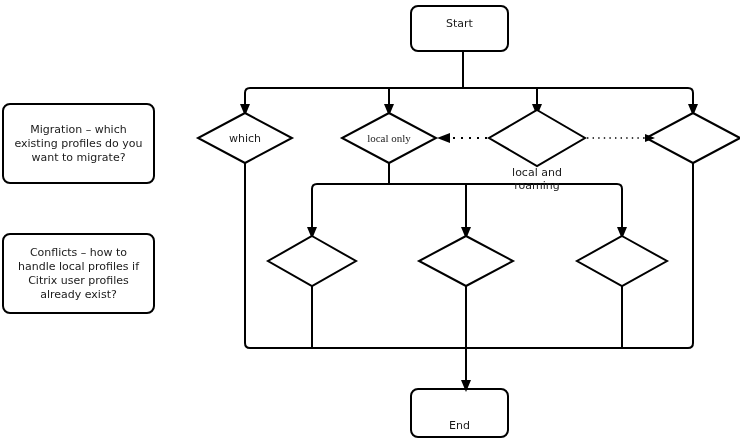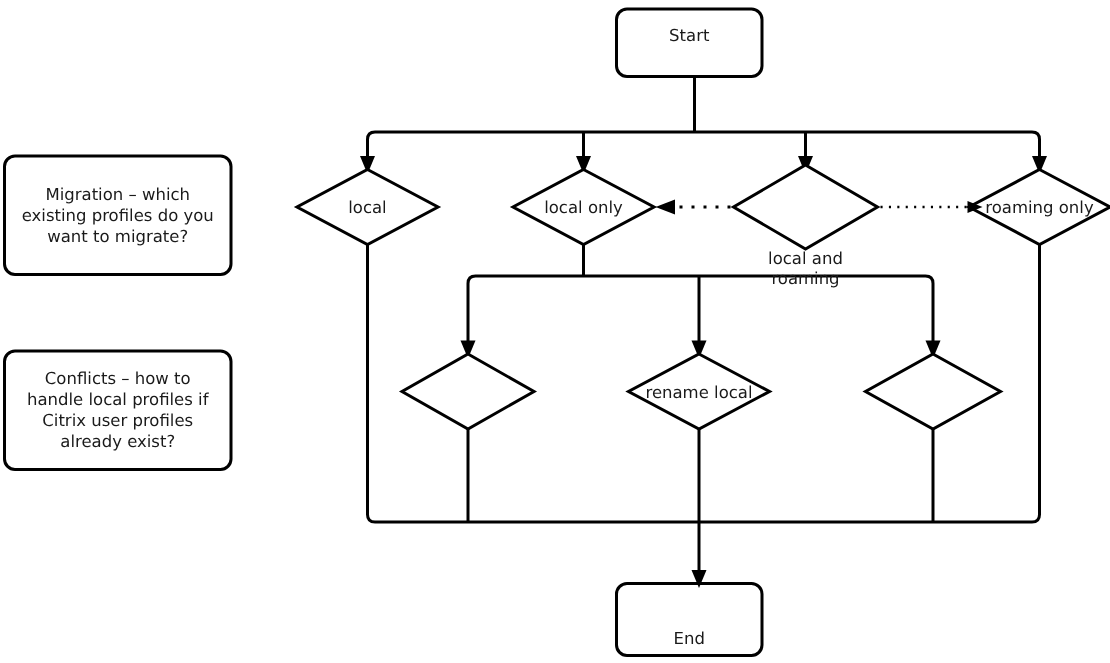--- a/index.html
+++ b/index.html
@@ -136,26 +136,24 @@
   </svg>
 
   <div class="node-label note-label" style="left:10px; top:110px; width:137px; height:67px;">Migration – which existing profiles do you want to migrate?</div>
 
   <div class="node-label note-label" style="left:10px; top:240px; width:137px; height:67px;">Conflicts – how to handle local profiles if Citrix user profiles already exist?</div>
 
   <div class="node-label" style="left:411px; top:6px; width:97px; height:35px;">Start</div>
 
   <div class="node-label" style="left:411px; top:389px; width:97px; height:48px;margin-top:12px;">End</div>
 
-  <div class="node-label" style="left:205px; top:126px; width:80px; height:24px;">local</div>
+  <div class="node-label" style="left:205px; top:126px; width:80px; height:24px;">which</div>
 
-  <div class="node-label" style="left:347px; top:126px; width:84px; height:24px;">local only</div>
+  <div class="node-label" style="left:347px; top:126px; width:84px; height:24px;font-family:Liberation Serif, serif;">local only</div>
 
   <div class="node-label" style="left:497px; top:120px; width:80px; height:36px;margin-top:41px;">local and
 roaming</div>
 
-  <div class="node-label" style="left:650px; top:126px; width:86px; height:24px;">roaming only</div>
 
 
-  <div class="node-label" style="left:424px; top:249px; width:84px; height:24px;">rename local</div>
 
 
 </div>
 
 </body></html>

